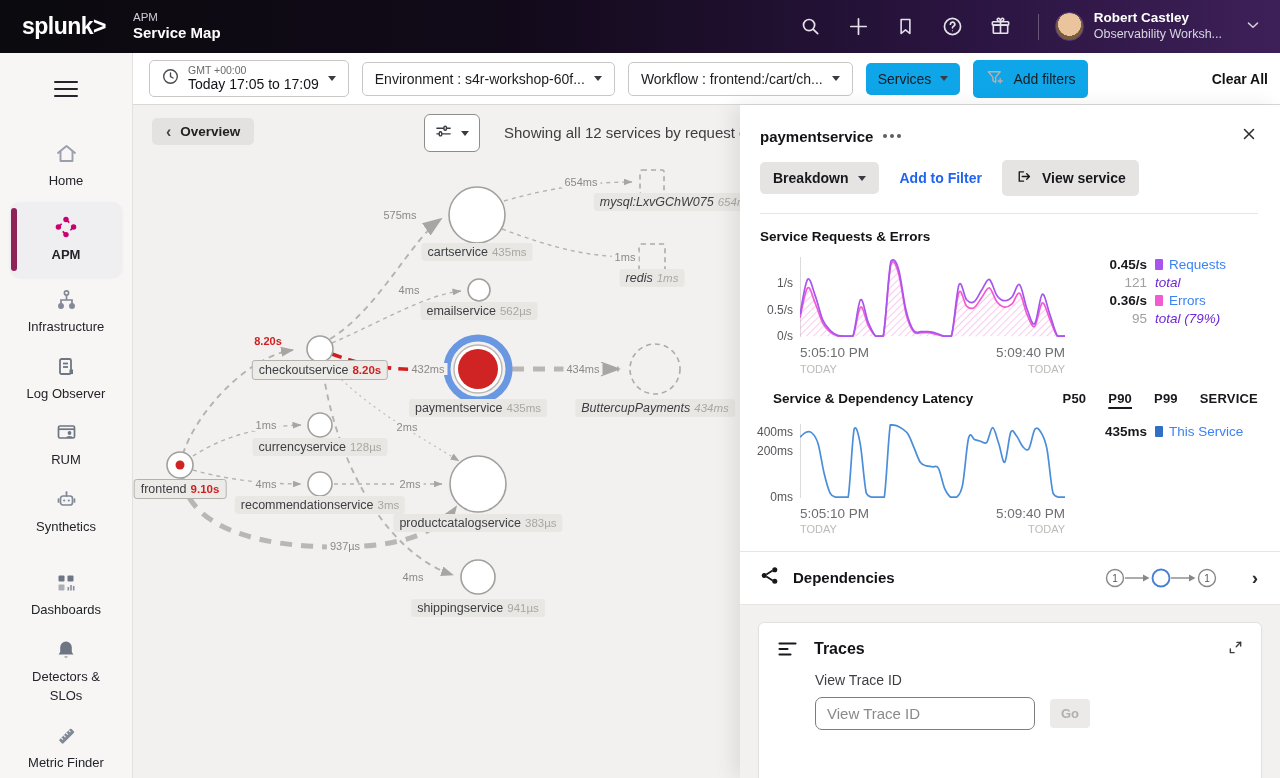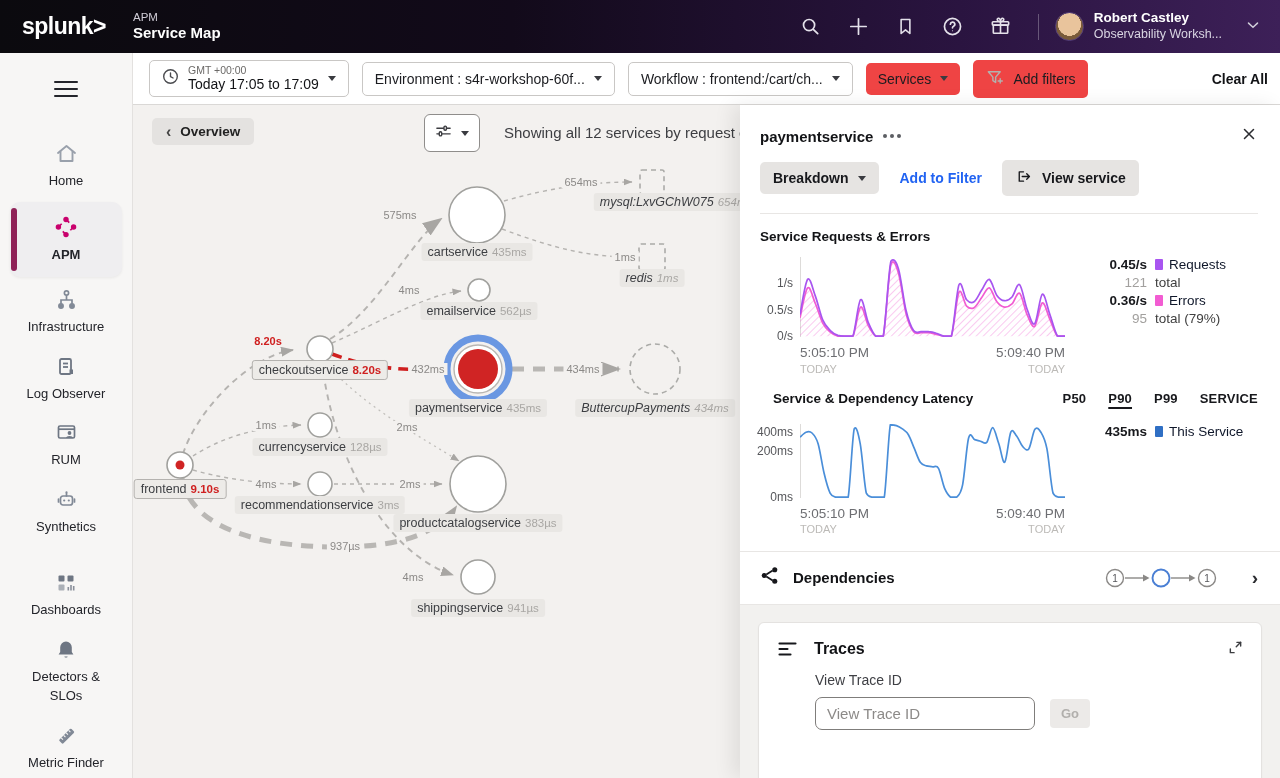--- a/index.html
+++ b/index.html
@@ -38,21 +38,21 @@
   
   .main { flex:1; display:flex; flex-direction:column; position:relative; }
 
   
   .filterbar { height:52px; background:#fff; border-bottom:1px solid #dad8d6; display:flex; align-items:center; padding-left:16px; gap:13px; }
   .chip { display:flex; align-items:center; gap:9px; border:1px solid #c9c7c5; border-radius:5px; padding:8px 12px; font-size:14px; color:#1b1c20; background:#fff; cursor:pointer; }
   .chip.time { padding:3px 12px; }
   .time-lines { line-height:1.2; }
   .tz { font-size:10.5px; color:#6b6967; }
   .trange { font-size:14px; color:#121316; }
-  .chip.gray { background:#ef4444; border:none; }
+  .chip.gray { background:#0ea5e9; border:none; }
   .caret { width:0; height:0; border-left:4.5px solid transparent; border-right:4.5px solid transparent; border-top:5.5px solid #3a3b40; }
   .clear-all { margin-left:auto; margin-right:12px; font-size:14px; font-weight:bold; color:#121316; cursor:pointer; }
 
   
   .maparea { flex:1; position:relative; background:#f3f1ef; overflow:hidden; }
   .map-toolbar-back { position:absolute; left:19px; top:13px; background:#e4e2e0; border-radius:5px; padding:6px 14px; font-size:13.5px; font-weight:600; color:#222; display:flex; gap:9px; align-items:center; cursor:pointer; z-index:3; }
   .back-chev { font-size:16px; color:#444; line-height:10px; }
   .map-settings { position:absolute; left:291px; top:9px; background:#fff; border:1px solid #8f8d8b; border-radius:6px; padding:9px 10px; display:flex; align-items:center; gap:9px; cursor:pointer; z-index:3; }
   .map-status { position:absolute; left:371px; top:19px; font-size:15px; color:#3d3e42; white-space:nowrap; z-index:1; }
   #mapsvg { position:absolute; left:0; top:0; z-index:1; }
@@ -91,22 +91,22 @@
   .ytick { position:absolute; right:7px; font-size:12px; color:#55565a; }
   .plot { position:relative; }
   .xlabels { display:flex; justify-content:space-between; margin-left:40px; margin-top:3px; }
   .xl { line-height:1.3; }
   .xl .t { font-size:13.5px; color:#6d6e72; }
   .xl .d { font-size:11px; color:#bcbab7; }
   .xl.right { text-align:right; }
   .legend { margin-left:22px; display:grid; grid-template-columns:60px auto; column-gap:8px; row-gap:3px; align-content:start; font-size:13.5px; }
   .lg-val { text-align:right; color:#17181c; font-weight:600; white-space:nowrap; }
   .lg-val.muted { color:#a2a09e; font-weight:normal; }
-  .lg-lab { display:flex; align-items:center; gap:6px; color:#0f172a; white-space:nowrap; }
-  .lg-lab.muted { color:#404040; }
+  .lg-lab { display:flex; align-items:center; gap:6px; color:#3b82f6; white-space:nowrap; }
+  .lg-lab.muted { color:#6d28d9;font-style:italic; }
   .sw { width:8px; height:11px; border-radius:1px; display:inline-block; }
   .sw-req { background:#a855f0; } .sw-err { background:#f25cd2; } .sw-lat { background:#2f6fc4; }
   .lat-head { display:flex; align-items:center;margin-left:13px; }
   .tabs { margin-left:auto; display:flex; gap:22px; }
   .tab { font-size:13px; font-weight:bold; color:#17181c; letter-spacing:.2px; cursor:pointer; }
   .tab.active { text-decoration:underline; text-underline-offset:4px; text-decoration-thickness:2px; }
   .dep-row { display:flex; align-items:center; padding:14px 22px 14px 20px; margin-top:14px; border-top:1px solid #e8e6e4; border-bottom:1px solid #e8e6e4; }
   .dep-label { font-size:15px; font-weight:bold; color:#121316; margin-left:14px; }
   .dep-mini { margin-left:auto; display:flex; align-items:center; }
   .dep-chev { font-size:19px; font-weight:bold; color:#2b2c30; margin-left:26px; cursor:pointer; }

